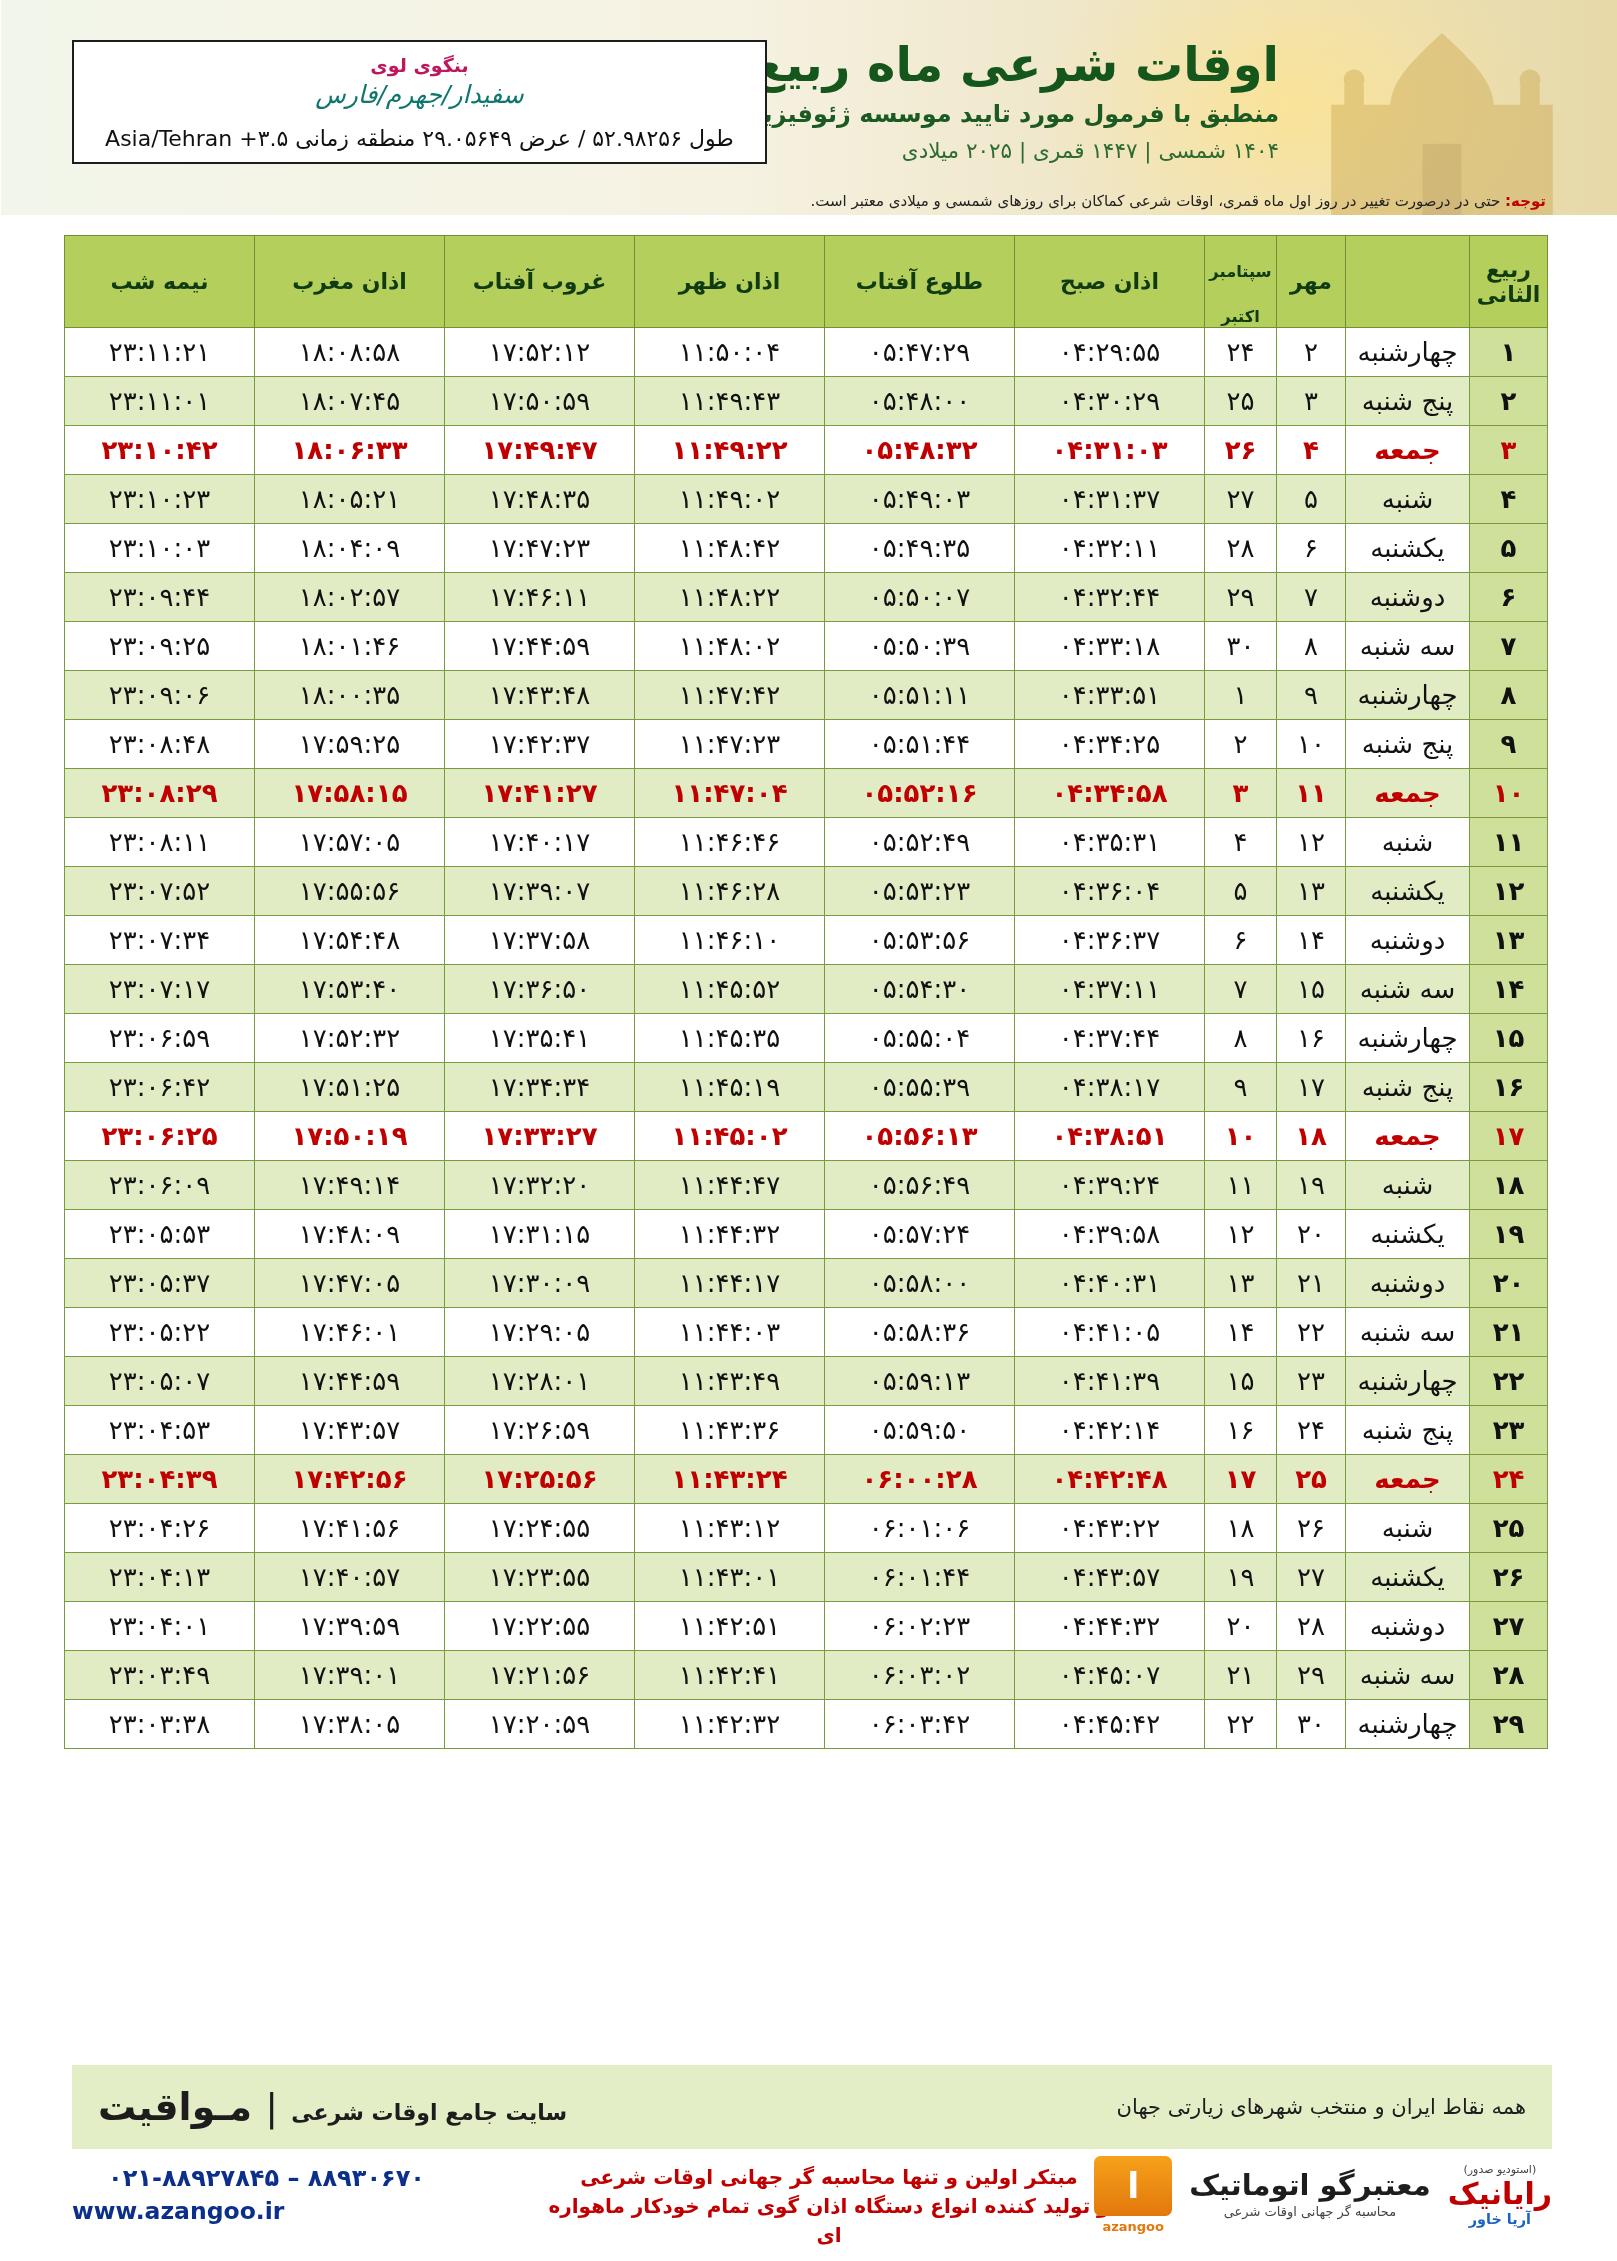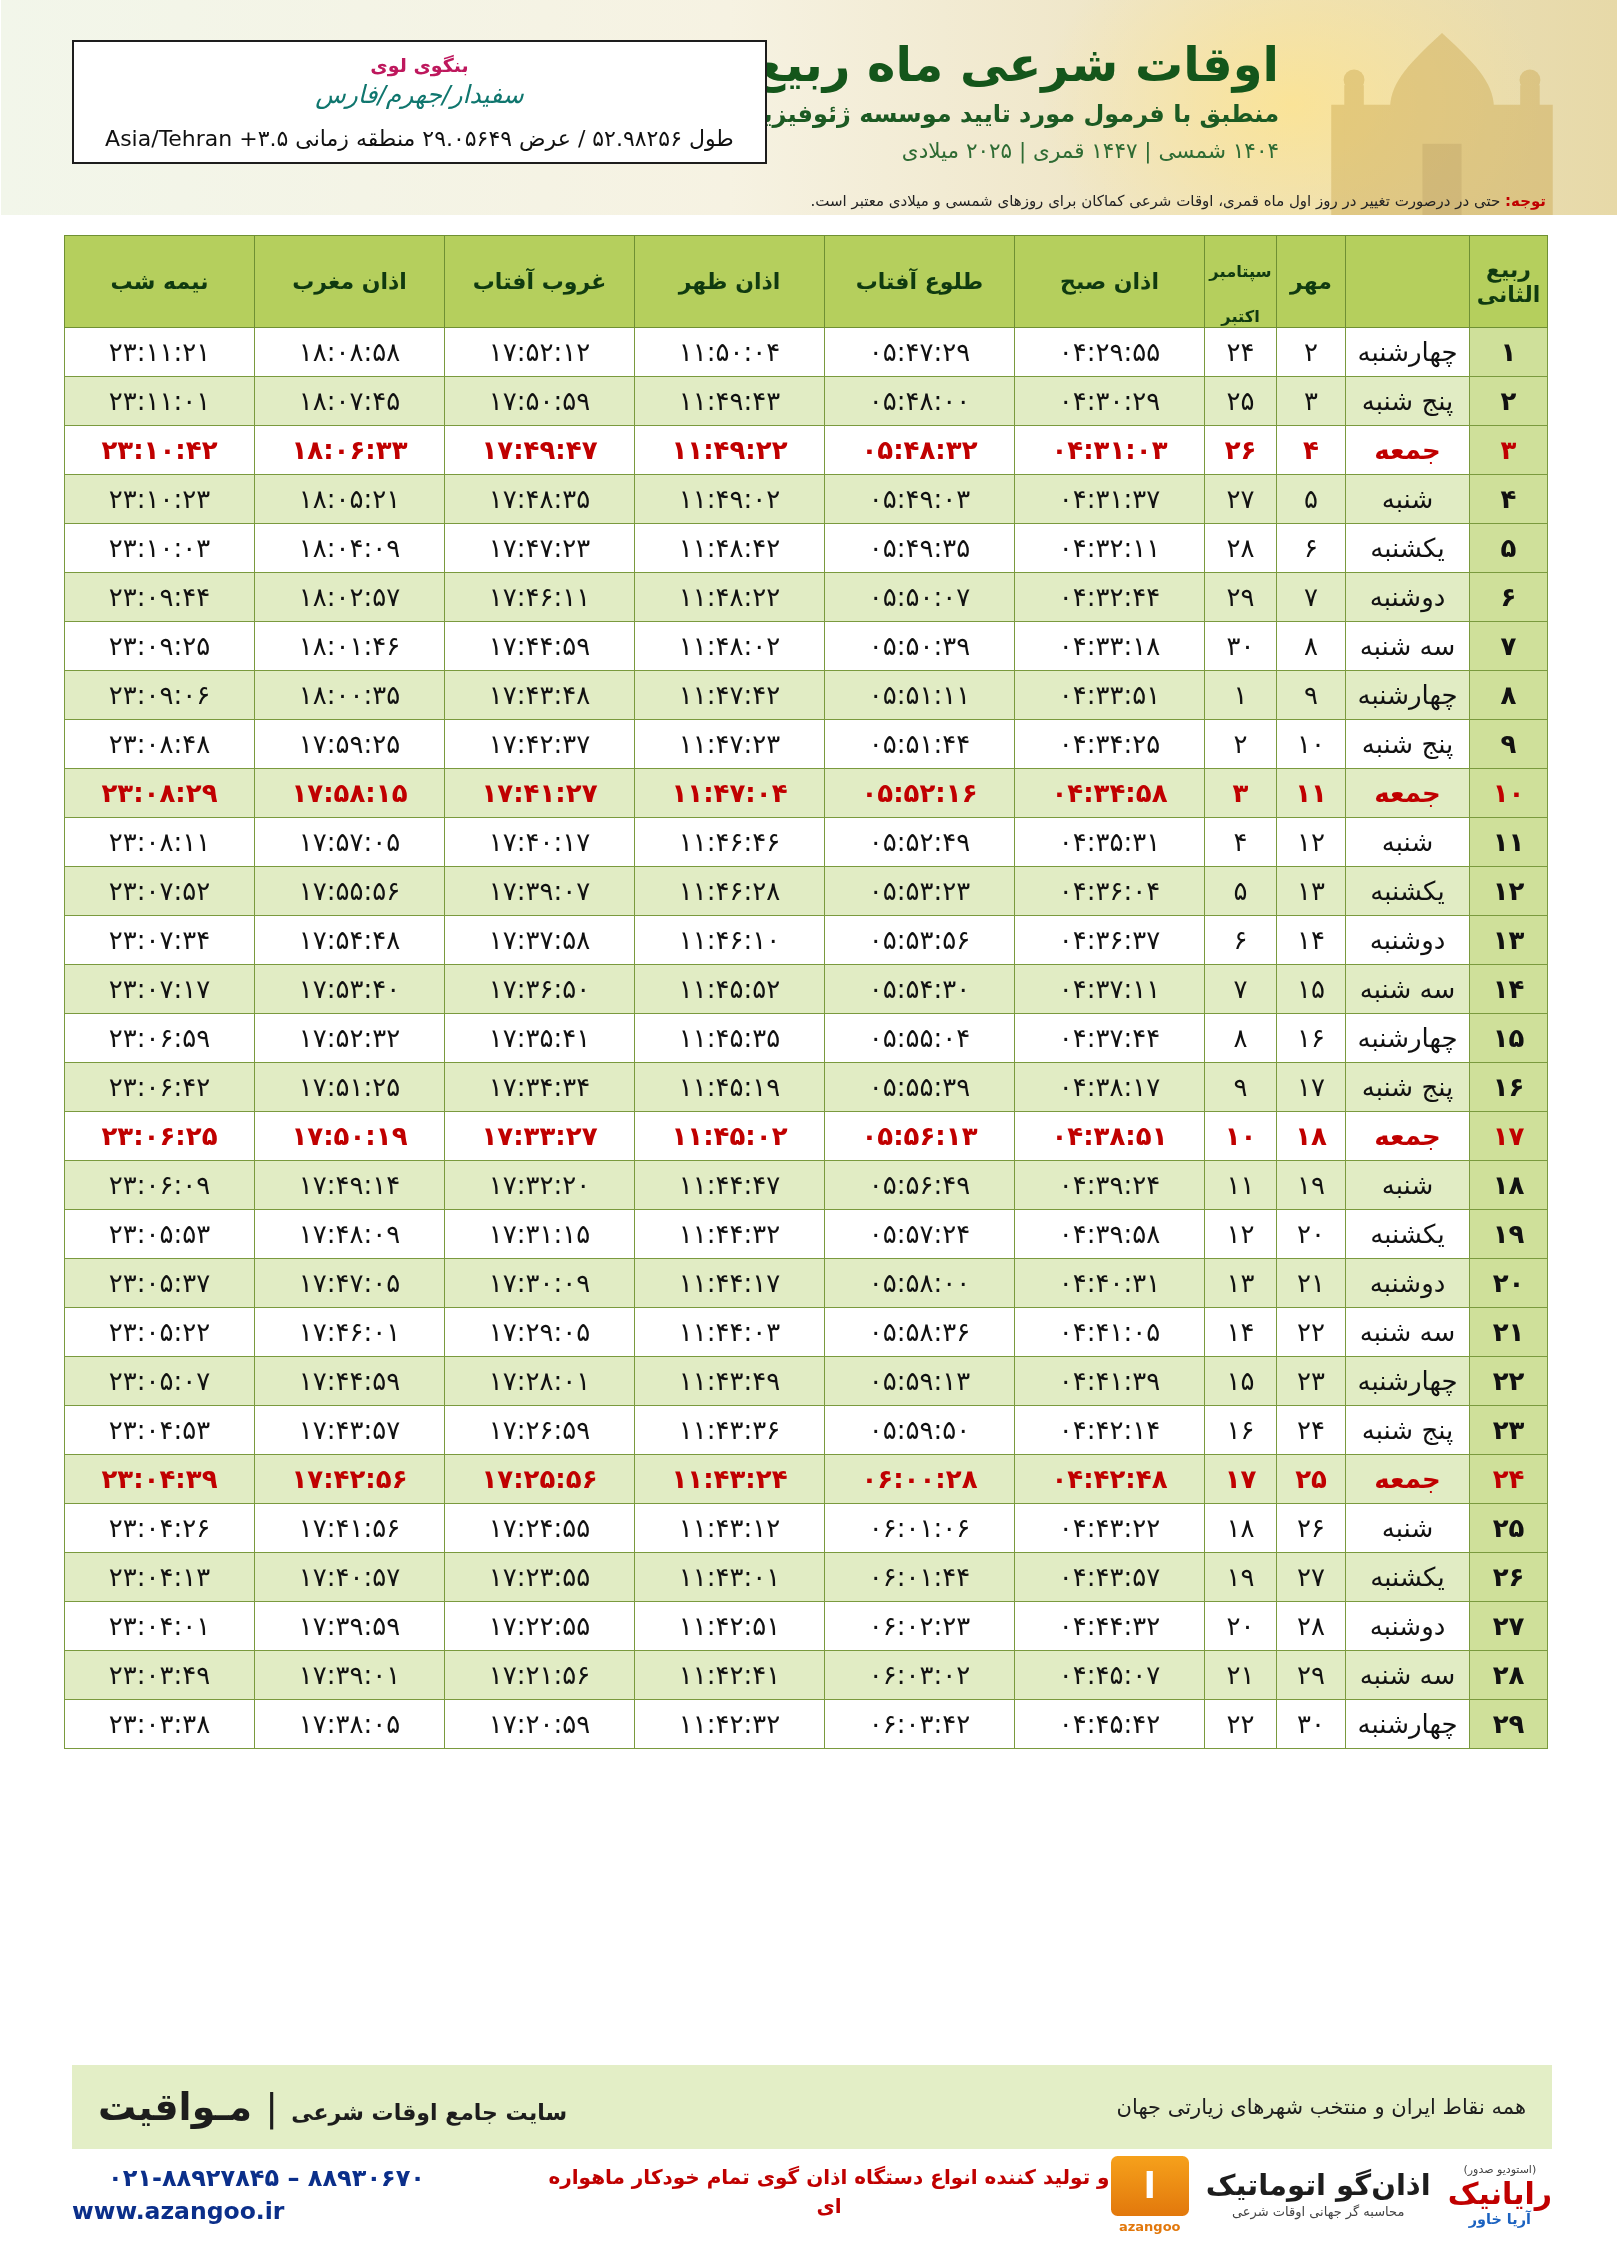--- a/index.html
+++ b/index.html
@@ -755,33 +755,34 @@
       </div>
     </div>
 
     <div class="footer-bottom">
       <div class="phone-block">
         <div class="phone-num">۰۲۱-۸۸۹۲۷۸۴۵ – ۸۸۹۳۰۶۷۰</div>
         <div class="phone-web">www.azangoo.ir</div>
       </div>
 
       <div class="center-text">
+        <div>مبتکر اولین و تنها محاسبه گر جهانی اوقات شرعی</div>
         <div>و تولید کننده انواع دستگاه اذان گوی تمام خودکار ماهواره ای</div>
       </div>
 
       <div class="logos">
         <div class="logo-rayaneek">
           <div class="small">(استودیو صدور)</div>
           <div class="big">
             <span class="red">رایانیک</span>
           </div>
           <div class="blue">آریا خاور</div>
         </div>
         <div class="logo-txt-fa">
-          <span>اذان‌گو اتوماتیک</span>
+          <span>معتبر‌گو اتوماتیک</span>
           <span class="small">محاسبه گر جهانی اوقات شرعی</span>
         </div>
         <div class="logo-azangoo">
           <div class="mark">
               <span>ا</span>
             </div>
           <div class="cap">azangoo</div>
         </div>
       </div>
     </div>

